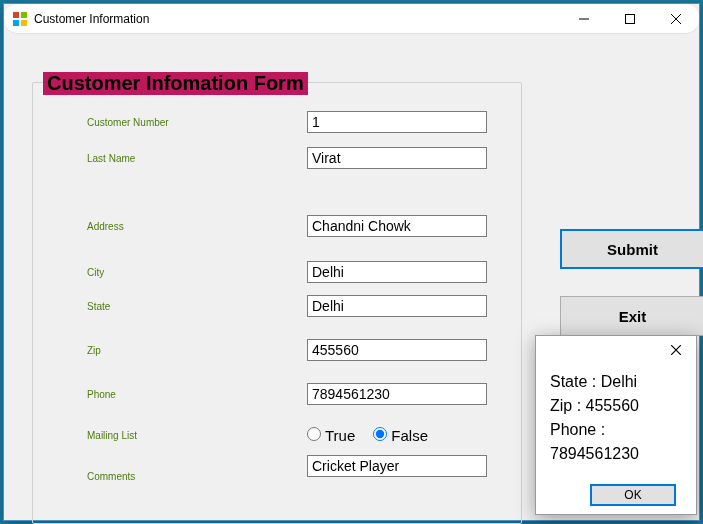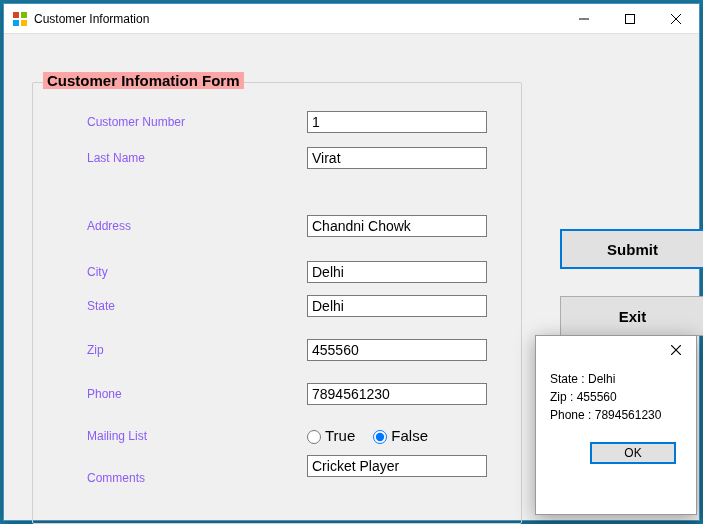--- a/index.html
+++ b/index.html
@@ -20,20 +20,21 @@
     background: #f0f0f0;
     border: 1px solid #4a90c0;
     box-shadow: 0 2px 10px rgba(0,0,0,0.3);
   }
   .titlebar {
     height: 30px;
     background: #fff;
     display: flex;
     align-items: center;
     border-bottom: 1px solid #e0e0e0;
+    border-radius: 14px;
   }
   .titlebar .appicon {
     width: 16px; height: 16px;
     margin: 0 6px 0 8px;
     display: inline-flex;
   }
   .titlebar .title { flex: 1; font-size: 12px; color: #000; }
   .winbtns { display: flex; }
   .winbtn {
     width: 46px; height: 30px;
@@ -44,42 +45,42 @@
   .groupbox {
     position: absolute;
     top: 48px; left: 28px;
     width: 490px; height: 442px;
     border: 1px solid #d0d0d0;
     border-radius: 2px;
   }
   .groupbox .legend {
     position: absolute;
     top: -11px; left: 10px;
-    background: #fca5a5;
+    background: #be185d;
     padding: 0 4px;
     font-weight: bold;
-    font-size: 15px;
+    font-size: 20px;
     color: #000;
   }
   .formrow {
     position: absolute;
     left: 54px;
     display: flex;
     align-items: center;
   }
-  .formrow .lbl { width: 220px; font-size: 12px; color: #8b5cf6; }
+  .formrow .lbl { width: 220px; font-size: 10px; color: #4d7c0f; }
   .txt {
     width: 180px; height: 22px;
     border: 1px solid #7a7a7a;
     background: #fff;
     padding: 1px 4px;
     font-family: inherit; font-size: 14px;
   }
   .radiogrp { display: flex; gap: 18px; font-size: 15px; align-items: center; }
-  .radiogrp label { display: flex; align-items: flex-end; gap: 4px; }
+  .radiogrp label { display: flex; align-items: flex-start; gap: 4px; }
   .radiogrp input { margin:0; width:14px; height:14px; }
   .btn {
     position: absolute;
     width: 145px; height: 40px;
     background: #e1e1e1;
     border: 1px solid #adadad;
     font-family: inherit;
     font-size: 15px; font-weight: bold; color: #000;
     cursor: pointer;
   }
@@ -87,21 +88,21 @@
   .dialog {
     position: absolute;
     top: 335px; left: 535px;
     width: 162px; height: 180px;
     background: #fff;
     border: 1px solid #999;
     box-shadow: 0 4px 18px rgba(0,0,0,0.35);
   }
   .dialog .dtitle { height: 28px; display:flex; justify-content:flex-end; }
   .dialog .dclose { width: 40px; display:flex;align-items:center;justify-content:center;color:#000; }
-  .dialog .dbody { padding: 6px 14px 0 14px; font-size: 12px; line-height: 1.5; color:#000; }
+  .dialog .dbody { padding: 6px 14px 0 14px; font-size: 16px; line-height: 1.5; color:#000; }
   .dialog .dfoot { text-align:center; padding-top: 18px; }
   .dialog .okbtn {
     width: 86px; height: 22px;
     background: #e1e1e1;
     border: 2px solid #0078d7;
     font-family: inherit; font-size: 12px;
     cursor: pointer;
     margin-left: 34px;
   }
 </style>

